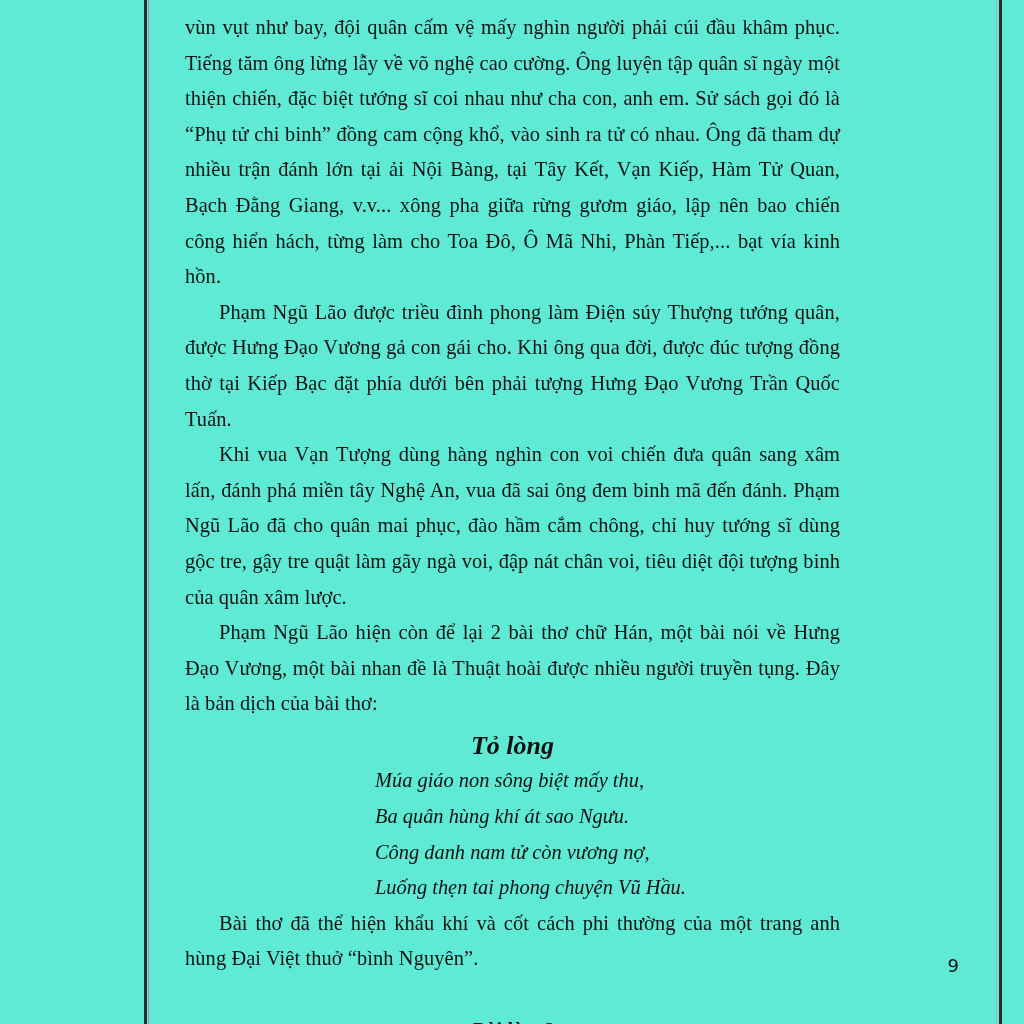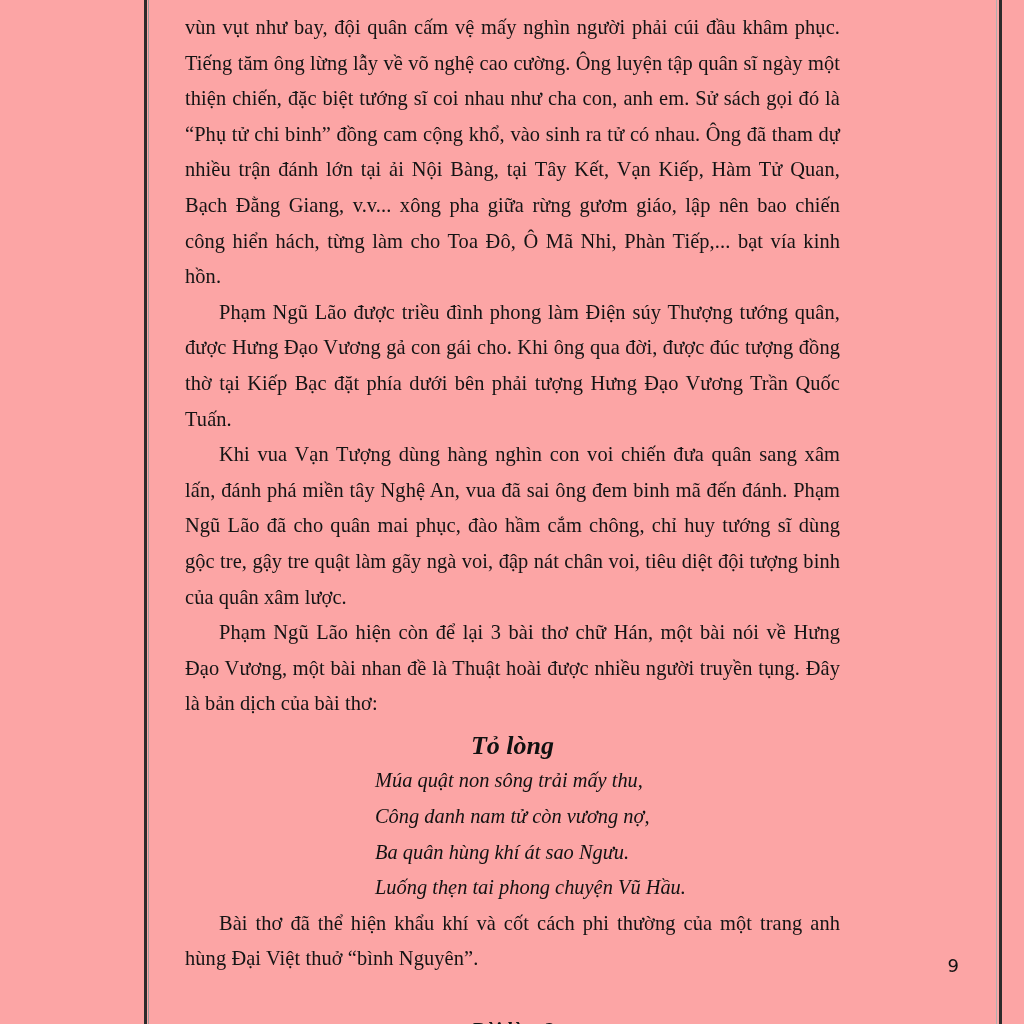--- a/index.html
+++ b/index.html
@@ -10,21 +10,21 @@
     width: 1024px;
     height: 1024px;
     background: #ffffff;
     font-family: "Liberation Serif", serif;
     overflow: hidden;
   }
   .page {
     position: relative;
     width: 1024px;
     height: 1024px;
-    background: #fca5a5;
+    background: #5eead4;
     box-sizing: border-box;
   }
   
   .edge-left {
     position: absolute;
     left: 144px;
     top: 0;
     width: 3px;
     height: 1024px;
     background: #2b2b2b;
@@ -116,27 +116,27 @@
   <div class="edge-left"></div>
   <div class="edge-left2"></div>
   <div class="edge-right"></div>
   <div class="edge-right2"></div>
 
   <div class="text-col">
 
     <p class="para first">vùn vụt như bay, đội quân cấm vệ mấy nghìn người phải cúi đầu khâm phục. Tiếng tăm ông lừng lẫy về võ nghệ cao cường. Ông luyện tập quân sĩ ngày một thiện chiến, đặc biệt tướng sĩ coi nhau như cha con, anh em. Sử sách gọi đó là “Phụ tử chi binh” đồng cam cộng khổ, vào sinh ra tử có nhau. Ông đã tham dự nhiều trận đánh lớn tại ải Nội Bàng, tại Tây Kết, Vạn Kiếp, Hàm Tử Quan, Bạch Đằng Giang, v.v... xông pha giữa rừng gươm giáo, lập nên bao chiến công hiển hách, từng làm cho Toa Đô, Ô Mã Nhi, Phàn Tiếp,... bạt vía kinh hồn.</p>
     <p class="para">Phạm Ngũ Lão được triều đình phong làm Điện súy Thượng tướng quân, được Hưng Đạo Vương gả con gái cho. Khi ông qua đời, được đúc tượng đồng thờ tại Kiếp Bạc đặt phía dưới bên phải tượng Hưng Đạo Vương Trần Quốc Tuấn.</p>
     <p class="para">Khi vua Vạn Tượng dùng hàng nghìn con voi chiến đưa quân sang xâm lấn, đánh phá miền tây Nghệ An, vua đã sai ông đem binh mã đến đánh. Phạm Ngũ Lão đã cho quân mai phục, đào hầm cắm chông, chỉ huy tướng sĩ dùng gộc tre, gậy tre quật làm gãy ngà voi, đập nát chân voi, tiêu diệt đội tượng binh của quân xâm lược.</p>
-    <p class="para">Phạm Ngũ Lão hiện còn để lại 3 bài thơ chữ Hán, một bài nói về Hưng Đạo Vương, một bài nhan đề là Thuật hoài được nhiều người truyền tụng. Đây là bản dịch của bài thơ:</p>
+    <p class="para">Phạm Ngũ Lão hiện còn để lại 2 bài thơ chữ Hán, một bài nói về Hưng Đạo Vương, một bài nhan đề là Thuật hoài được nhiều người truyền tụng. Đây là bản dịch của bài thơ:</p>
 
     <div class="poem-title">Tỏ lòng</div>
     <ul class="poem-lines">
-      <li>Múa quật non sông trải mấy thu,</li>
+      <li>Múa giáo non sông biệt mấy thu,</li>
+      <li>Ba quân hùng khí át sao Ngưu.</li>
       <li>Công danh nam tử còn vương nợ,</li>
-      <li>Ba quân hùng khí át sao Ngưu.</li>
       <li>Luống thẹn tai phong chuyện Vũ Hầu.</li>
     </ul>
 
     <p class="para">Bài thơ đã thể hiện khẩu khí và cốt cách phi thường của một trang anh hùng Đại Việt thuở “bình Nguyên”.</p>
 
     <div class="section-heading">Bài làm 2</div>
 
   </div>
 
   <div class="page-number">9</div>

